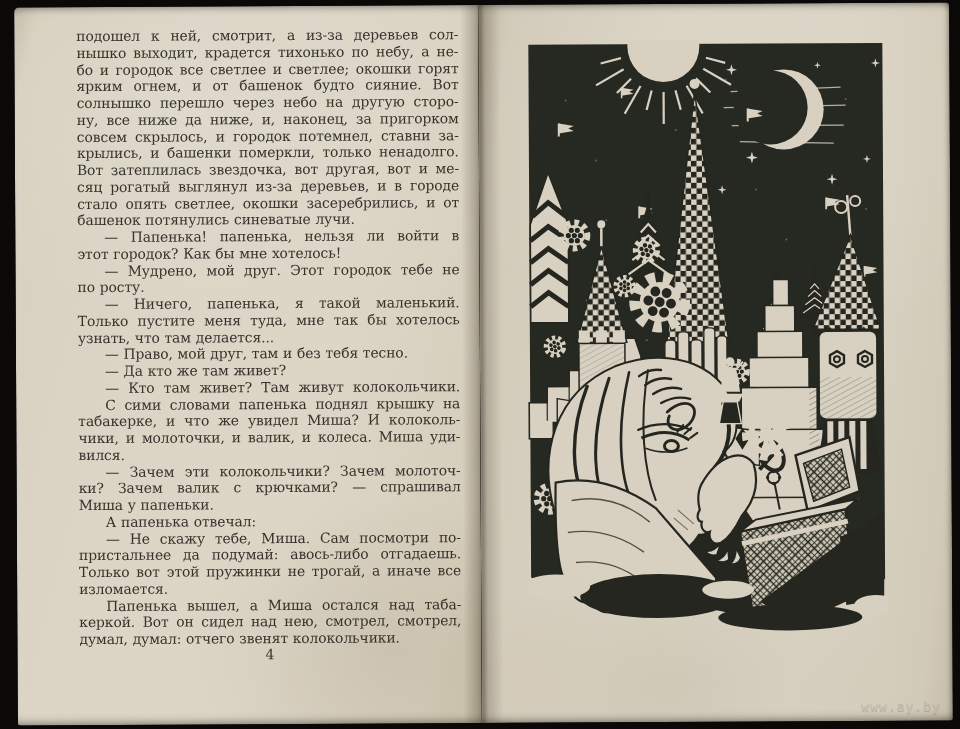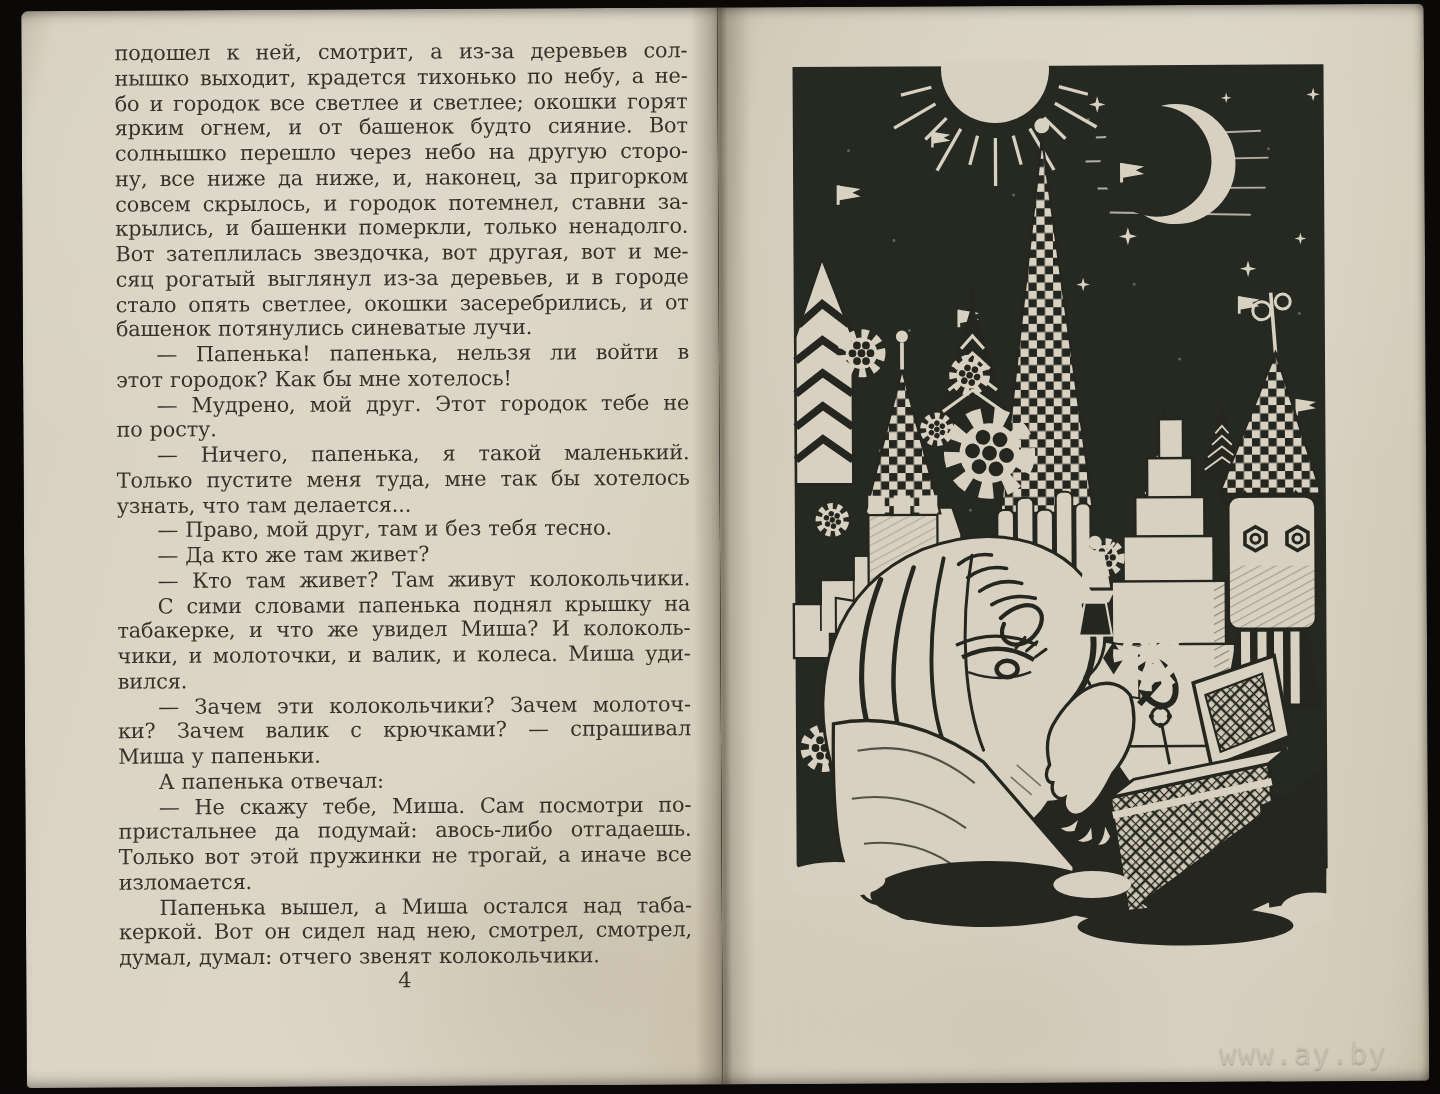--- a/index.html
+++ b/index.html
@@ -24,22 +24,22 @@
   .spine{position:absolute;left:452px;top:0;width:40px;height:100%;pointer-events:none;
     background:linear-gradient(90deg,rgba(40,32,20,0) 0%,rgba(50,40,26,.30) 42%,rgba(30,24,14,.42) 50%,rgba(60,50,34,.22) 62%,rgba(40,32,20,0) 100%);}
   .textcol{position:absolute;left:62px;top:21px;width:382px;}
   .line{font-size:13.9px;line-height:16.75px;color:#35322b;text-align:justify;
         text-align-last:justify;letter-spacing:-0.1px;word-spacing:0.4px;}
   .line.end{text-align-last:left;}
   .line.indent{text-indent:27px;}
   .pagenum{margin-top:10px;text-align:center;font-size:14px;color:#3a362e;
            letter-spacing:1px;}
   .illus-wrap{position:absolute;left:47px;top:36px;width:360px;height:592px;}
-  .watermark{position:absolute;right:28px;bottom:7px;
-     font-family:"DejaVu Sans Mono",monospace;font-size:19px;
+  .watermark{position:absolute;right:12px;bottom:7px;
+     font-family:"DejaVu Sans Mono",monospace;font-size:13px;
      color:#c4beb1;opacity:.85;letter-spacing:1px;
      text-shadow:0 1px 1px rgba(80,70,55,.4);}
 </style>
 </head>
 <body>
 
 <div class="photo">
   <div class="book">
 
     <div class="page page-left">

